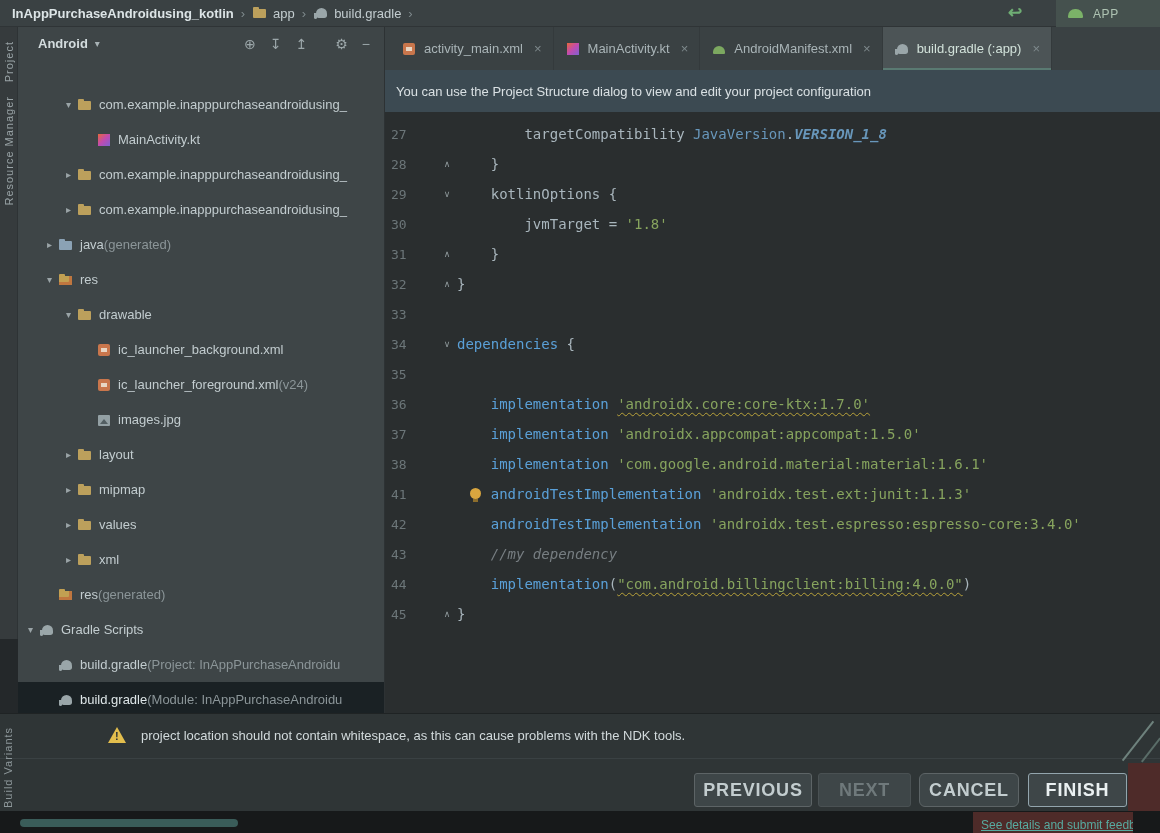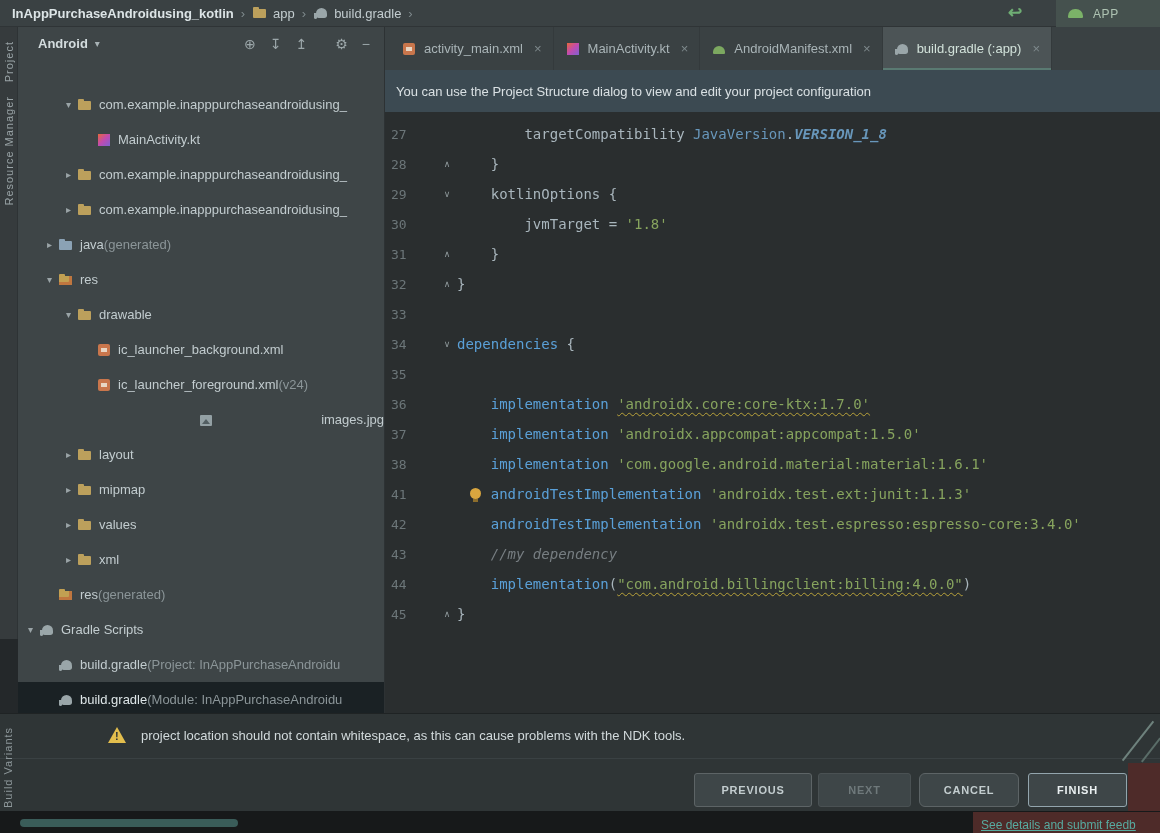--- a/index.html
+++ b/index.html
@@ -102,29 +102,29 @@
   
   #wizard{position:absolute;left:0;top:713px;width:1160px;height:98px;background:#2F3536;
           border-top:1px solid #1F2324;z-index:30;}
   #wizard-warning{position:absolute;left:108px;top:8px;display:flex;align-items:center;gap:15px;height:26px;}
   .warn-tri{width:0;height:0;border-left:9px solid transparent;border-right:9px solid transparent;
             border-bottom:16px solid #E3BE4D;position:relative;flex:none;}
   .warn-tri::after{content:"!";position:absolute;left:-2px;top:3px;font-size:11px;font-weight:bold;color:#2E3334;}
   #warning-text{font-size:13px;color:#D2DADC;}
   #wizard-sep{position:absolute;left:0;top:44px;right:0;height:1px;background:#3A4143;}
   .wbtn{position:absolute;top:59px;height:34px;background:#3E4648;border:1px solid #5D6466;border-radius:3px;
-        color:#C3CDCF;font-size:11px;font-weight:bold;letter-spacing:0.8px;display:flex;align-items:center;
+        color:#C3CDCF;font-size:18px;font-weight:bold;letter-spacing:0.8px;display:flex;align-items:center;
         justify-content:center;font-family:"Liberation Sans",sans-serif;cursor:default;}
   .wbtn.disabled{color:#6F797B;border-color:#4A5153;}
   .wbtn.default{border-color:#93A5AD;color:#EAF0F1;}
 
   
   #bottombar{position:absolute;left:0;top:811px;width:1160px;height:22px;background:#17191A;z-index:40;}
   #hscroll{position:absolute;left:20px;top:8px;width:218px;height:8px;border-radius:4px;background:#3A5C59;}
-  #notif{position:absolute;left:973px;top:1px;width:187px;height:21px;background:#4E2B29;
+  #notif{position:absolute;left:973px;top:1px;width:160px;height:21px;background:#4E2B29;
          padding:3px 8px;overflow:hidden;white-space:nowrap;}
   #notif span{color:#57ABA0;font-size:12px;text-decoration:underline;}
   #redpeek{position:absolute;left:1128px;top:763px;width:32px;height:48px;background:#4E2B29;z-index:35;}
   .diag{position:absolute;width:2px;z-index:36;}
   #diag1{left:1137px;top:716px;height:50px;transform:rotate(38deg);background:#6E827D;}
   #diag2{left:1150px;top:735px;height:30px;transform:rotate(38deg);background:#5A6D68;}
 </style>
 </head>
 <body>
 
@@ -214,21 +214,21 @@
           <span class="tarrow"></span>
           <span class="ic ic-xml"></span>
           <span class="tlabel">ic_launcher_background.xml</span>
         </div>
         <div class="trow" style="padding-left: 61px;">
           <span class="tarrow"></span>
           <span class="ic ic-xml"></span>
           <span class="tlabel">ic_launcher_foreground.xml</span>
           <span class="tsuffix"> (v24)</span>
         </div>
-        <div class="trow" style="padding-left: 61px; justify-content: space-between;">
+        <div class="trow" style="padding-left: 61px;">
           <span class="tarrow"></span>
           <span class="ic ic-image"></span>
           <span class="tlabel">images.jpg</span>
         </div>
         <div class="trow" style="padding-left: 42px;">
           <span class="tarrow">▸</span>
           <span class="ic ic-folder"></span>
           <span class="tlabel">layout</span>
         </div>
         <div class="trow" style="padding-left: 42px;">

